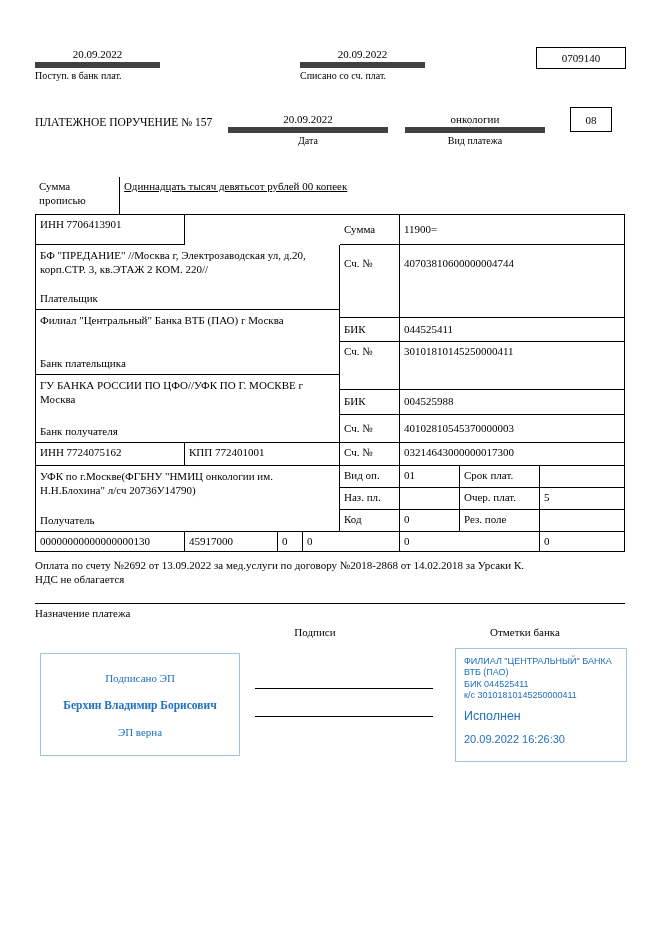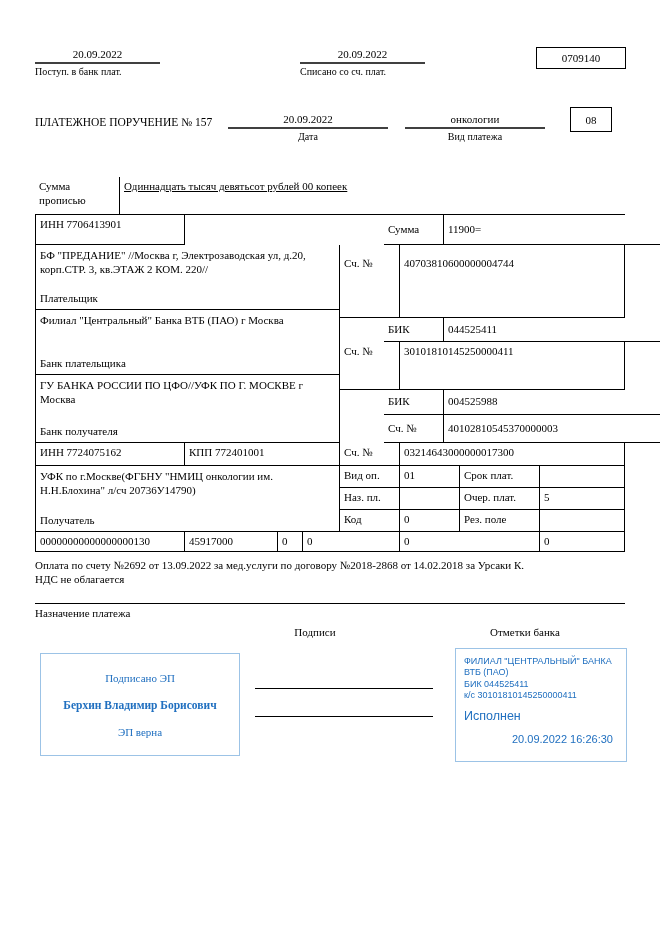--- a/index.html
+++ b/index.html
@@ -15,44 +15,44 @@
     position:absolute;
     border-right:1px solid #000;
     border-bottom:1px solid #000;
     font-size:11px; line-height:1.25;
     padding:3px 4px;
     overflow:hidden;
   }
   .bl { border-left:1px solid #000000; }
   .nr { border-right:none;text-decoration:underline; }
   .col { display:flex; flex-direction:column; justify-content:space-between; }
-  .vc { display:flex; align-items:center;margin-left:44px; }
+  .vc { display:flex; align-items:center; }
   .pt12 { padding-top:12px; }
-  .uline { border-bottom:2px solid #404040; text-align:center; font-size:11px; padding-bottom:2px; }
+  .uline { border-bottom:6px solid #404040; text-align:center; font-size:11px; padding-bottom:2px; }
   .box { position:absolute; border:1px solid #000; display:flex; align-items:center; justify-content:center; font-size:11px; }
   .label-under { font-size:10px; margin-top:2px; }
   .center { text-align:center; }
   .sigline { position:absolute; border-bottom:1px solid #000; height:1px; }
   .stamp {
     position:absolute;
     border:1px solid var(--stamp-border,#9cc3e6);
     color:var(--stamp-text,#2170c0);
     background:#fff;
   }
   .sig-stamp {
     display:flex; flex-direction:column; align-items:center; justify-content:space-around;
     padding:10px 6px; text-align:center; font-size:11px;
   }
   .sig-stamp .bold { font-weight:bold; font-size:11.5px; }
   .bank-stamp {
     font-family:"Liberation Sans", sans-serif;
     font-size:9px; line-height:1.25; padding:7px 8px;
   }
   .bank-stamp .status { font-size:12.5px; margin-top:8px; }
-  .bank-stamp .dt { font-size:11px; margin-top:8px;margin-left:48px; }
+  .bank-stamp .dt { font-size:11px; margin-top:8px; }
   .title-text { position:absolute; font-size:11.5px; }
   .sec-name { font-size:11px; line-height:1.3; }
   .sec-label { font-size:11px; }
   .h-label { font-size:11px; }
 </style>
 </head>
 <body>
 
 <div class="page">
 

